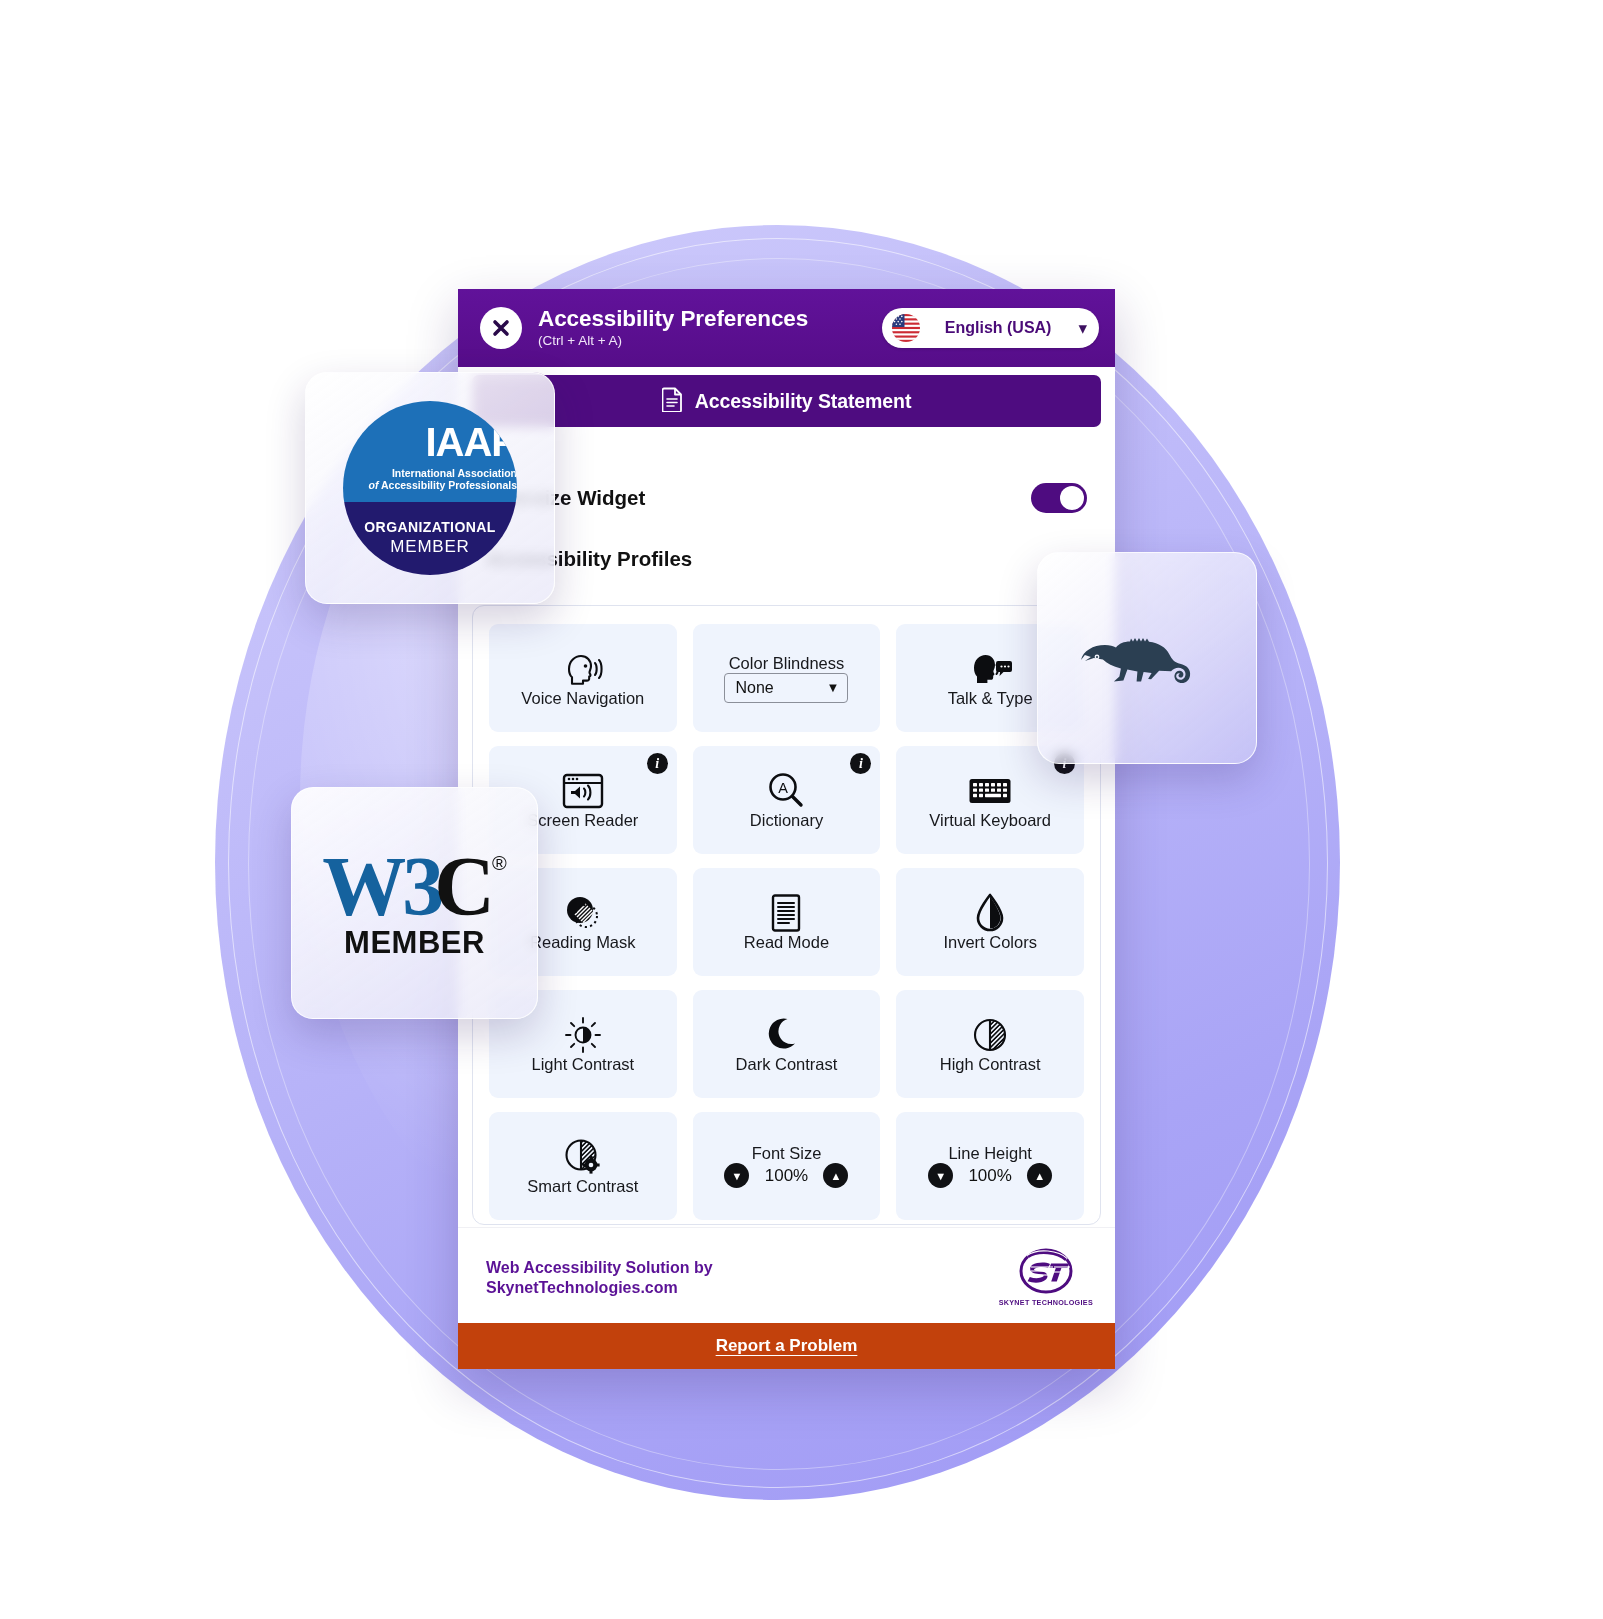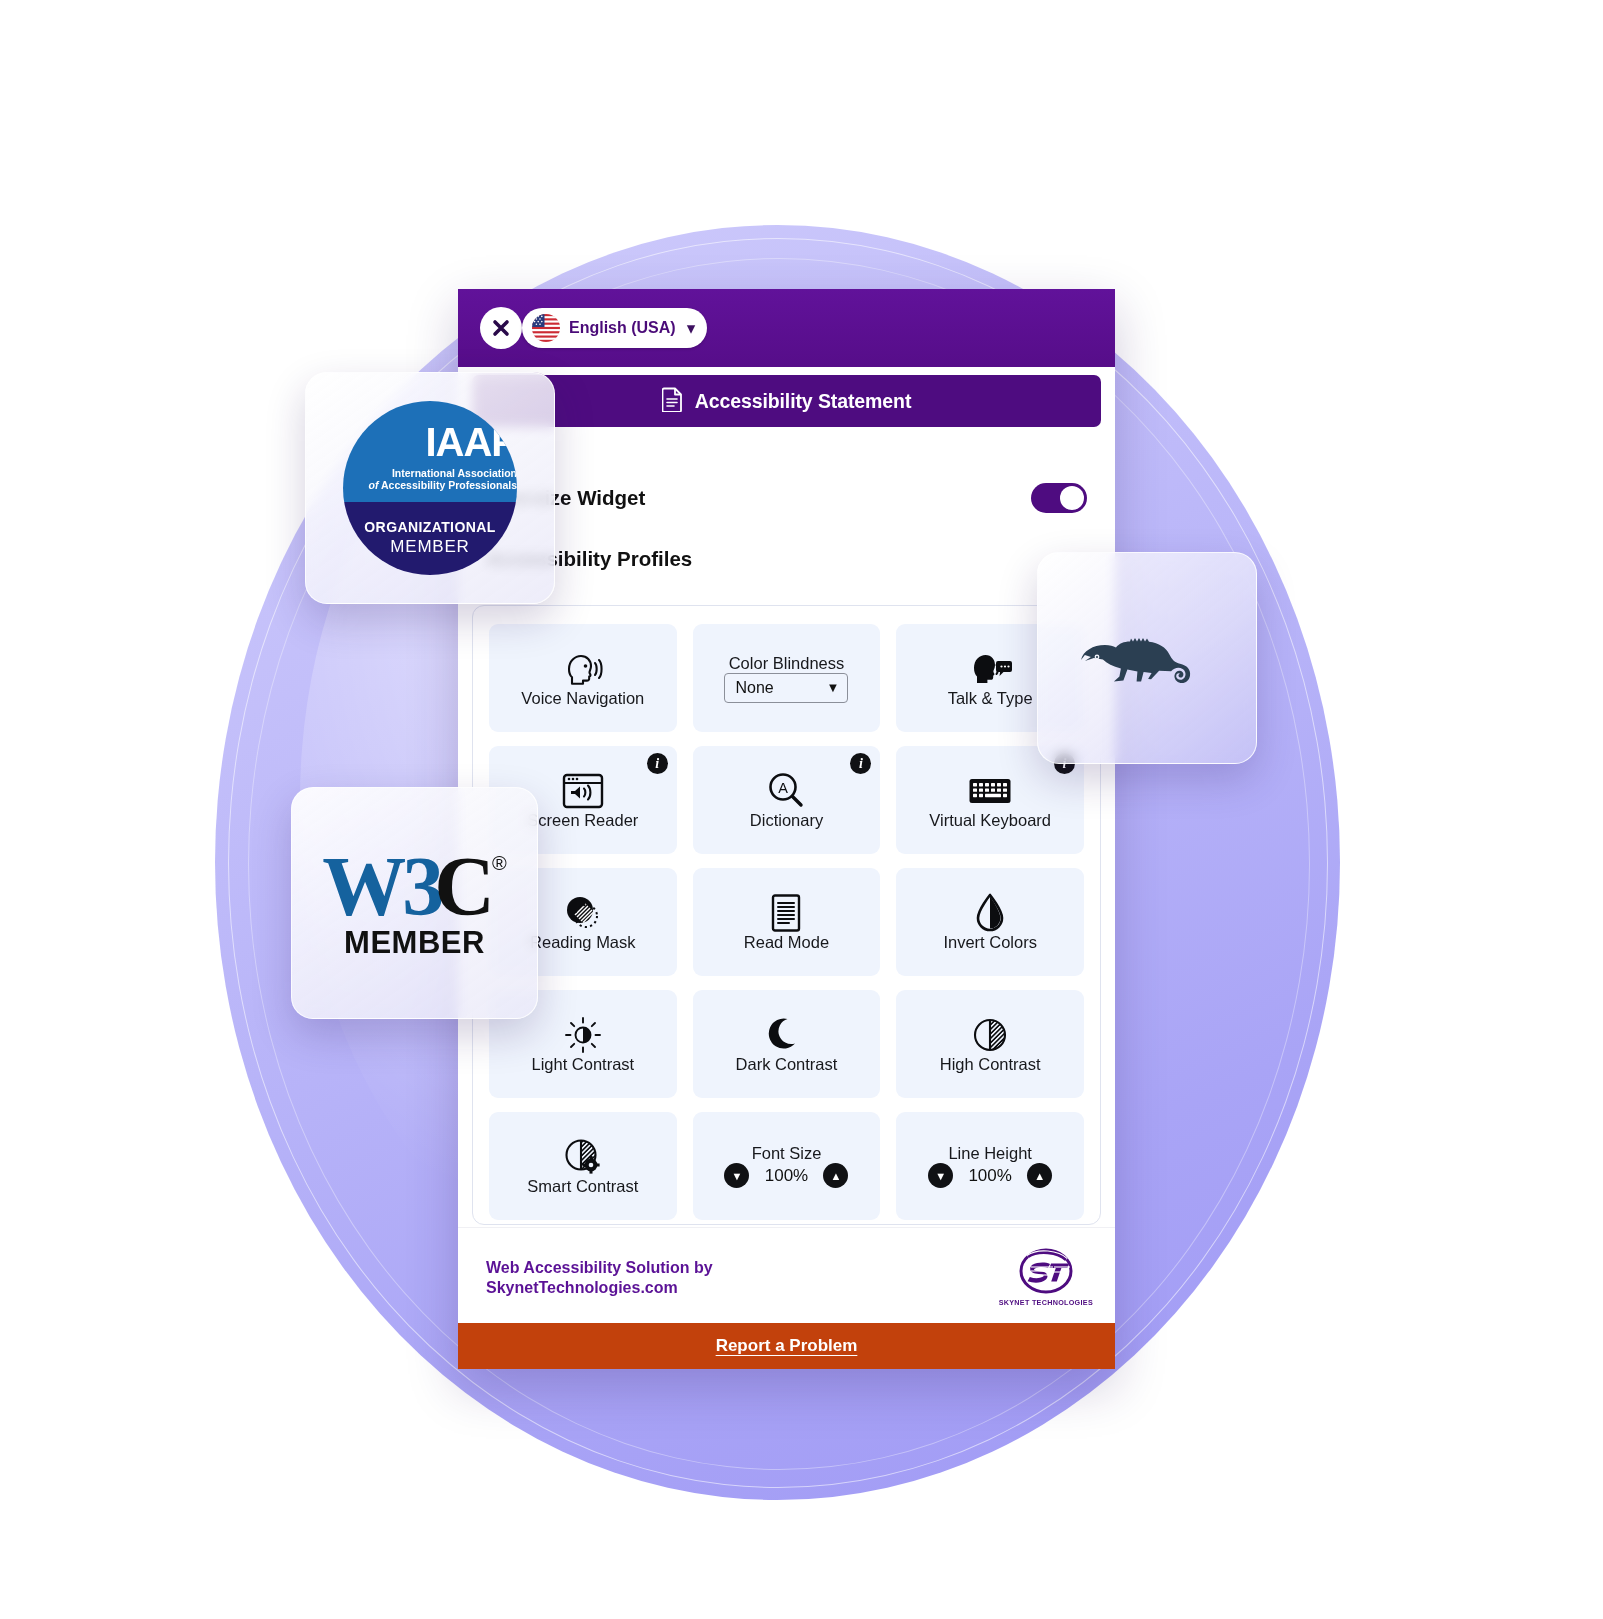--- a/index.html
+++ b/index.html
@@ -71,21 +71,21 @@
   }
   .close-btn svg { display:block; }
   .htitles { margin-left: 16px; flex: 1 1 auto; min-width: 0; }
   .htitle {
     color: #ffffff; font-size: 22.5px; font-weight: 700;
     letter-spacing: -0.1px; line-height: 1.08;
   }
   .hsub { color: #f0e6f8; font-size: 13.5px; margin-top: 3px; line-height: 1.1; }
   .lang-pill {
     height: 40px; border-radius: 22px; background: #ffffff;
-    display: flex; align-items: center; gap: 9px;
+    display: flex; align-items: center; gap: 25px;
     padding: 0 12px 0 10px;
     flex: 0 0 auto; cursor: pointer;
     box-shadow: 0 1px 3px rgba(0,0,0,0.18);
   }
   .flag {
     width: 28px; height: 28px; border-radius: 50%;
     overflow: hidden; position: relative; flex: 0 0 auto;
     box-shadow: inset 0 0 0 1px rgba(0,0,0,0.12);
   }
   .lang-label { color: #4a0b78; font-size: 16px; font-weight: 700; white-space: nowrap; }
@@ -254,20 +254,24 @@
   <div class="blob-ring2"></div>
   <div class="blob-sheen"></div>
 
   <div class="widget">
 
     <div class="wheader">
       <div class="close-btn">
         <svg width="22" height="22" viewBox="0 0 22 22" aria-hidden="true">
           <path d="M5 5 L17 17 M17 5 L5 17" stroke="#2a0a4a" stroke-width="3.6" stroke-linecap="round"></path>
         </svg>
+      </div>
+      <div class="htitles">
+        <div class="htitle">Accessibility Preferences</div>
+        <div class="hsub">(Ctrl + Alt + A)</div>
       </div>
       <div class="lang-pill">
         <span class="flag">
           <svg width="28" height="28" viewBox="0 0 28 28" aria-hidden="true">
             <rect width="28" height="28" fill="#ffffff"></rect>
             <g fill="#cc2b34">
               <rect y="0" width="28" height="2.15"></rect>
                 <rect y="4.3" width="28" height="2.15"></rect>
               <rect y="8.6" width="28" height="2.15"></rect>
                 <rect y="12.9" width="28" height="2.15"></rect>

